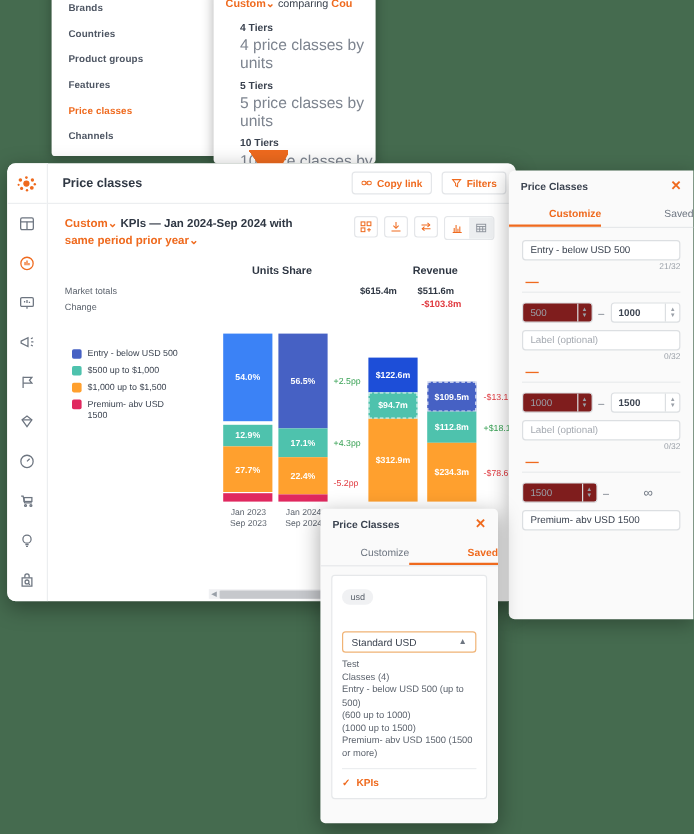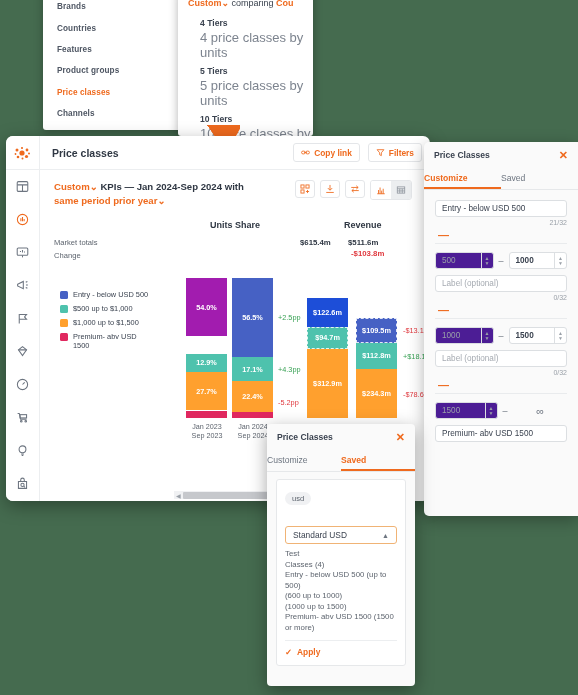--- a/index.html
+++ b/index.html
@@ -127,34 +127,34 @@
   
   #pc-right{
     left:424px; top:142px; width:154px; height:374px;
     background:#fafafa; border-radius:5px 0 0 5px;
     box-shadow:0 4px 16px rgba(0,0,0,.3); overflow:hidden;
   }
   #pc-right .hd{ display:flex; align-items:center; padding:8px 10px 0 10px; }
   #pc-right .hd .t{ font-size:8.6px; font-weight:700; color:#3b4350; flex:1; }
   .xbtn{ color:#ef6a1e; font-size:11px; font-weight:700; line-height:8px; }
   .tabs{ display:flex; margin-top:9px; border-bottom:1px solid #e6e8ea; }
-  .tab{ flex:1; text-align:left; font-size:8.6px; color:#6d7580; padding:4px 0 6px; }
+  .tab{ flex:1; text-align:right; font-size:8.6px; color:#6d7580; padding:4px 0 6px; }
   .tab.on{ color:#ef6a1e; font-weight:600; box-shadow:inset 0 -2px 0 #ef6a1e; }
   .pbody{ padding:10px 11px 0 11px; }
   .fld{
     height:17px; border:1px solid #dcdfe2; border-radius:3px; background:#fff;
     font-size:8.2px; color:#3b4350; display:flex; align-items:center; padding:0 6px;
   }
   .fld.ph{ color:#a6abb2; }
   .cnt{ text-align:right; font-size:7px; color:#9aa0a8; margin-top:2px; }
   .minus{ color:#ef6a1e; font-size:11px; line-height:8px; margin:5px 0 4px 3px; font-weight:700;}
   .rule{ border-top:1px solid #e9ebed; margin-bottom:8px; }
   .range{ display:flex; align-items:center; gap:5px; margin-bottom:6px; }
   .num{
-    flex:1; height:17px; border:1px solid #dcdfe2; border-radius:3px; background:#4c1d95;
+    flex:1; height:17px; border:1px solid #dcdfe2; border-radius:3px; background:#7f1d1d;
     display:flex; align-items:center; padding:0 0 0 6px; font-size:8.2px; color:#9aa0a8;
   }
   .num.white{ background:#fff; color:#3b4350; font-weight:700; }
   .spin{ margin-left:auto; width:12px; height:15px; border-left:1px solid #dcdfe2;
          display:flex; flex-direction:column; justify-content:center; align-items:center; color:#9aa0a8; font-size:5px; line-height:5px;}
   .dash{ font-size:9px; color:#6d7580; }
   .inf{ flex:1; text-align:center; font-size:11px; color:#6d7580; letter-spacing:-1px;}
 
   
   #pc-bot{
@@ -175,22 +175,22 @@
   .optlist{ margin-top:5px; font-size:7.8px; color:#5d646e; line-height:10.5px; }
   .applyrow{ border-top:1px solid #eceef0; margin-top:7px; padding-top:6px;
              display:flex; gap:5px; align-items:center; color:#ef6a1e; font-size:8.4px; font-weight:700;}
 </style>
 </head>
 <body>
 
 <div id="bg-menu" class="abs">
   <div class="mi">Brands</div>
   <div class="mi">Countries</div>
+  <div class="mi">Product groups</div>
   <div class="mi">Features</div>
-  <div class="mi">Product groups</div>
   <div class="mi active">Price classes</div>
   <div class="mi">Channels</div>
   <div class="mi">First activity</div>
 
 </div>
 <div id="menu-strip" class="abs"></div>
 
 <div id="tiers-card" class="abs">
   <div id="tiers-head">
     <span class="org">Custom</span><span class="org">⌄</span>
@@ -419,21 +419,21 @@
             <div class="sw" style="background:#ffa02e"></div>
             <div class="lgt">$1,000 up to $1,500</div>
           </div>
           <div class="lg">
             <div class="sw" style="background:#e0285f"></div>
             <div class="lgt">Premium- abv USD 1500</div>
           </div>
         </div>
 
         <div class="bar" style="left:132px; top:10px; height:140px;">
-          <div class="seg" style="top:0;height:58px;background:#a21caf">
+          <div class="seg" style="top:0;height:73px;background:#3b82f6">
             <span>54.0%</span>
             </div>
           <div class="seg" style="top:75.6px;height:18.1px;background:#4ec2ad">
             <span>12.9%</span>
             </div>
           <div class="seg" style="top:93.7px;height:38.8px;background:#ffa02e">
             <span>27.7%</span>
             </div>
           <div class="seg" style="top:132.5px;height:7.5px;background:#e0285f"></div>
         </div>
@@ -579,16 +579,16 @@
     <div class="optlist">
       <div>Test</div>
       <div>Classes (4)</div>
       <div>Entry - below USD 500 (up to 500)</div>
       <div>(600 up to 1000)</div>
       <div>(1000 up to 1500)</div>
       <div>Premium- abv USD 1500 (1500 or more)</div>
     </div>
     <div class="applyrow">
       <span>✓</span>
-      <span>Apply</span>
+      <span>KPIs</span>
     </div>
   </div>
 </div>
 
 </body></html>

